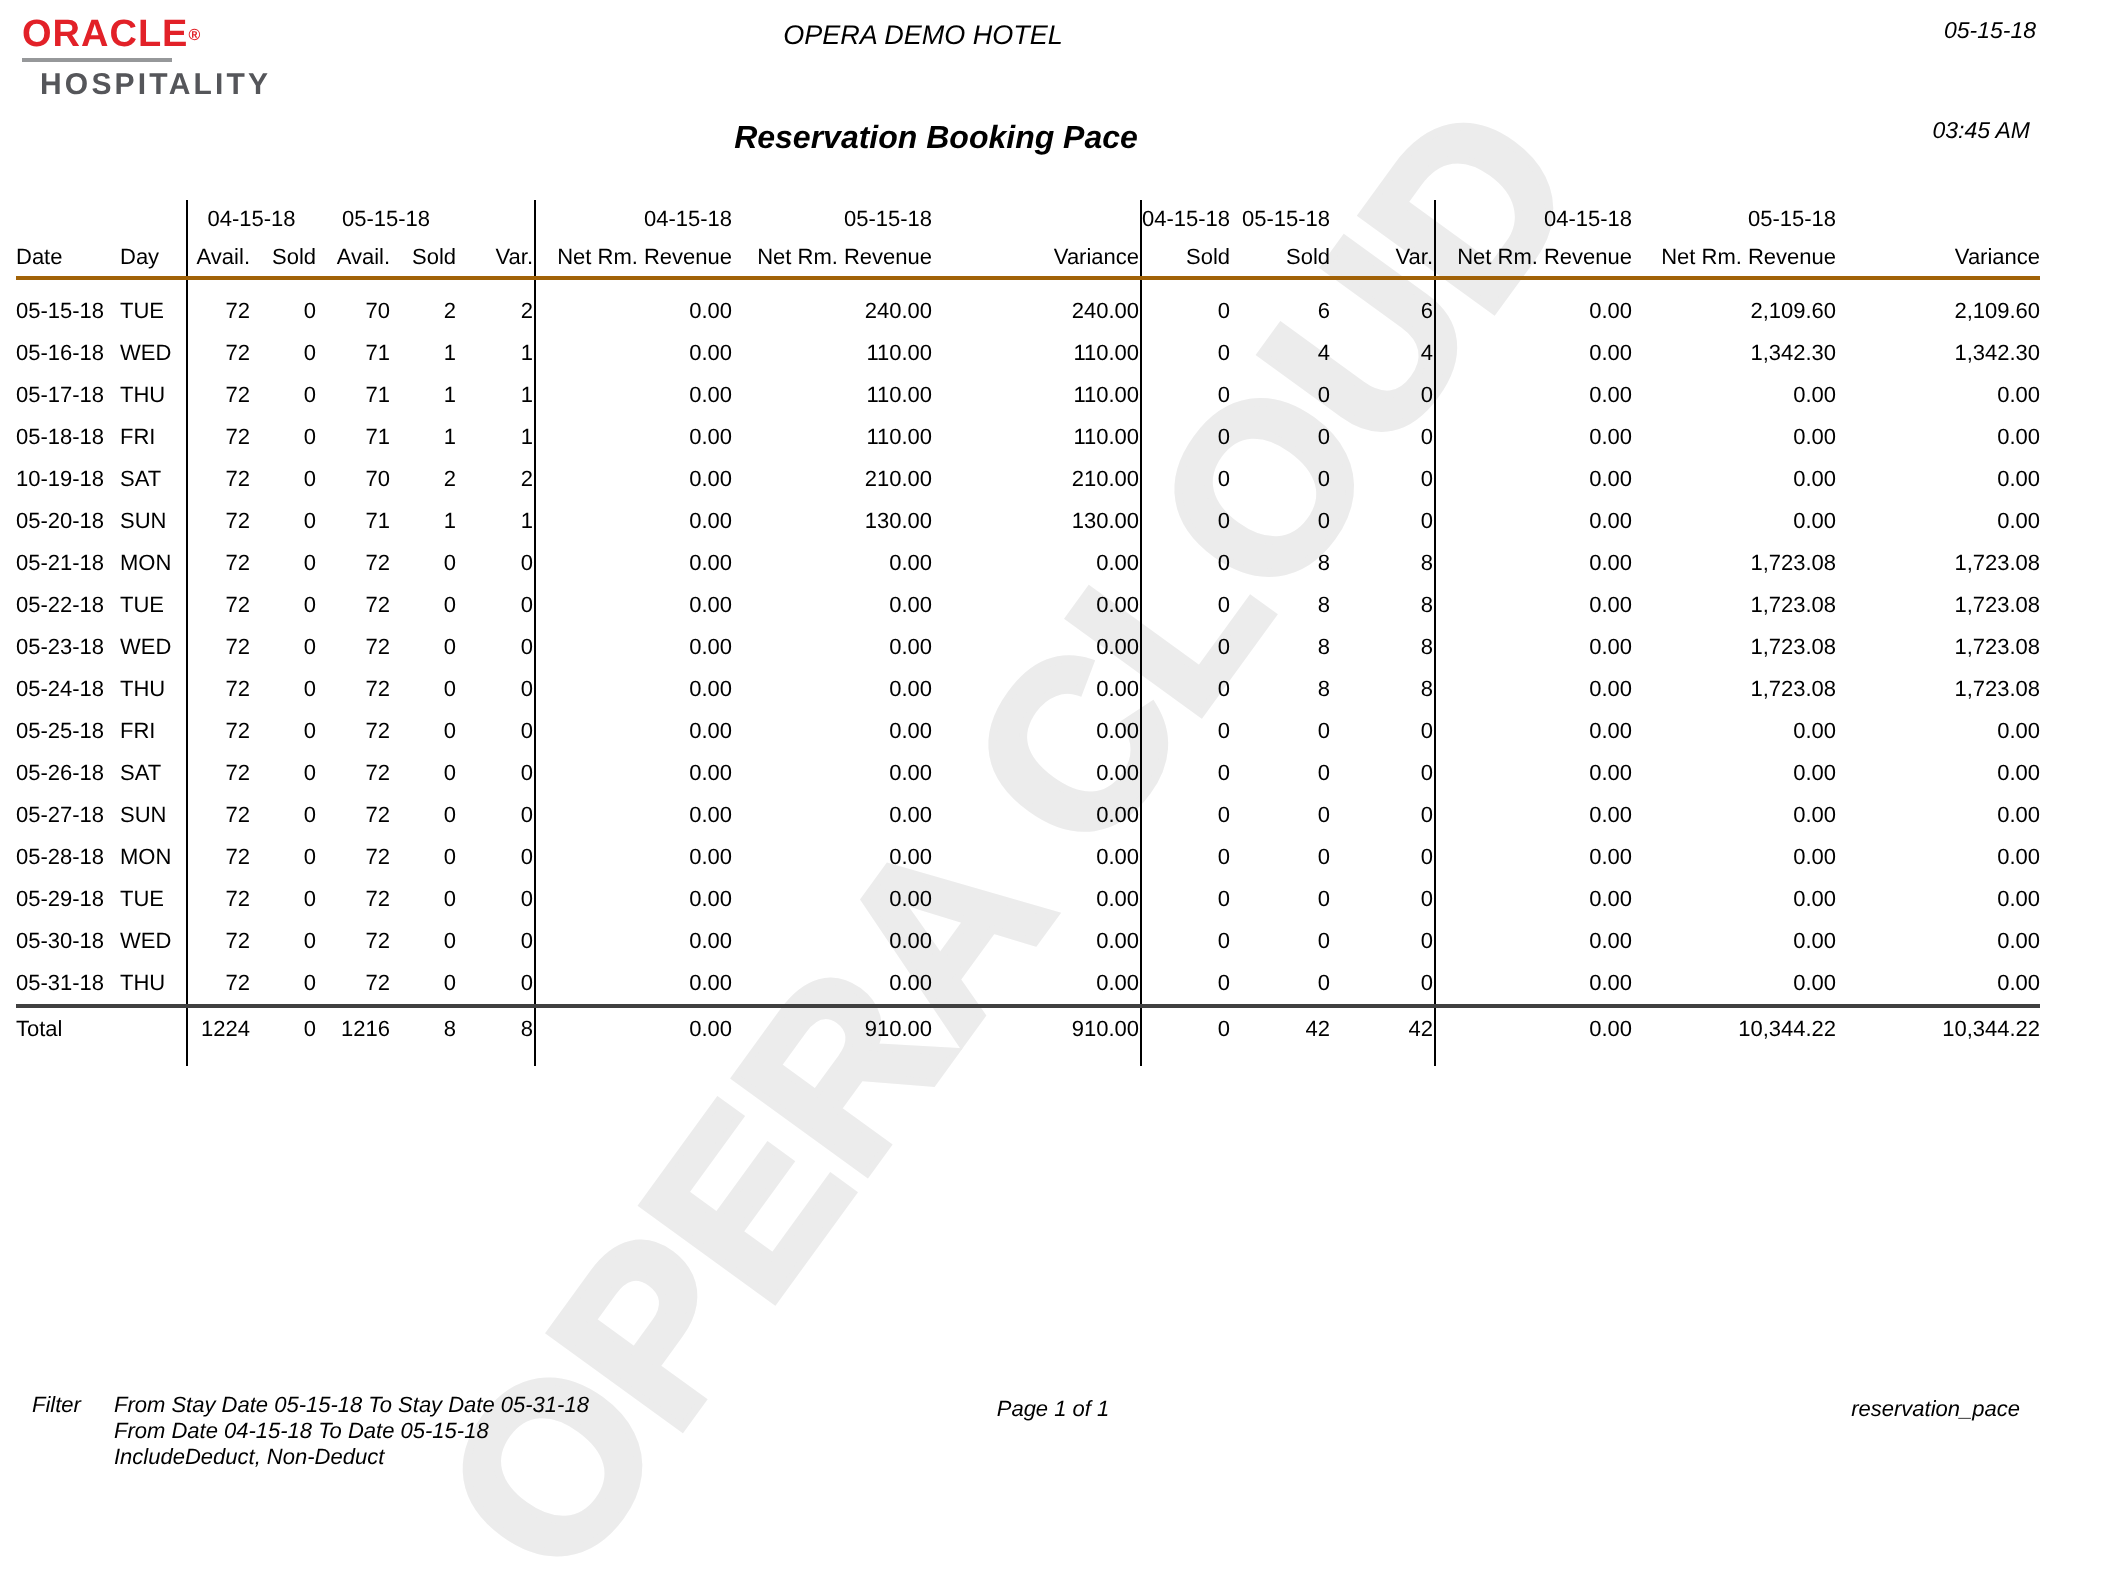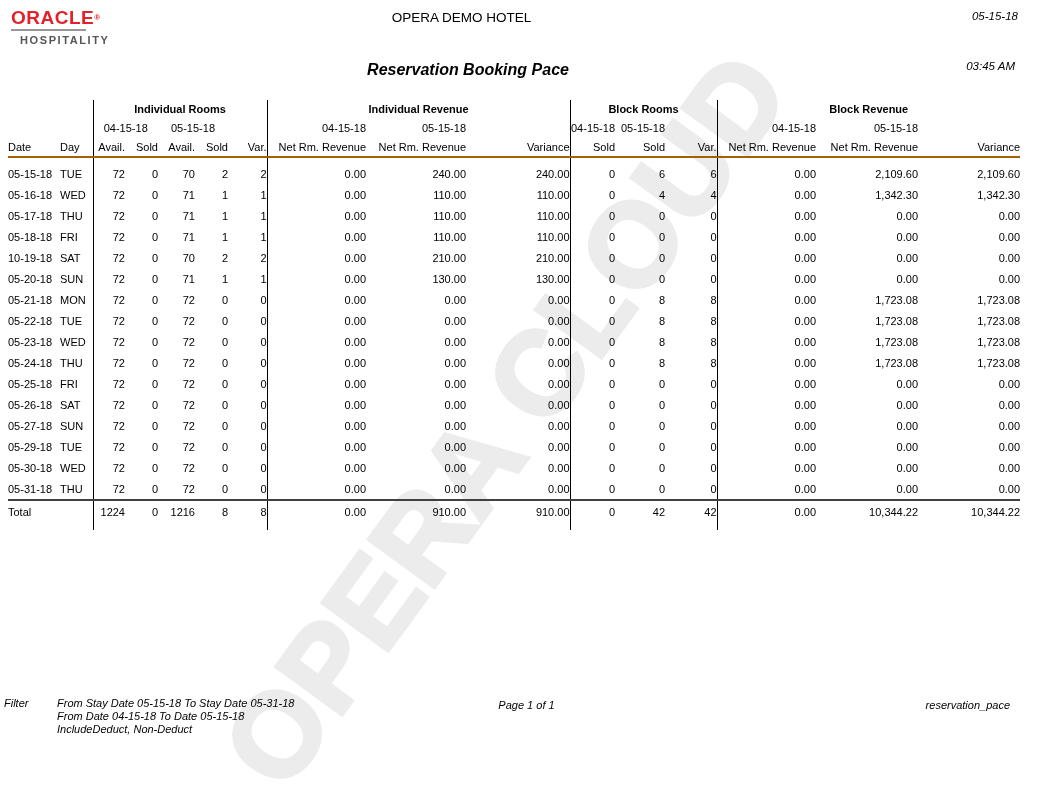--- a/index.html
+++ b/index.html
@@ -8,23 +8,23 @@
   
   .watermark{position:absolute;left:-45px;top:340px;width:1100px;height:160px;line-height:160px;
              text-align:center;font-size:118px;font-weight:bold;color:#ececec;
              -webkit-text-stroke:4px #ececec;transform:rotate(-54deg);white-space:nowrap;z-index:0;}
   .content{position:absolute;left:0;top:0;right:0;bottom:0;z-index:1;}
   
   .logo{position:absolute;left:11px;top:8px;}
   .logo-brand{font-size:19px;font-weight:bold;letter-spacing:.5px;color:#e22128;line-height:20px;}
   .logo-reg{font-size:8px;vertical-align:top;color:#e22128;}
   .logo-line{height:2px;background:#96989a;width:75px;margin:1px 0 3px 0;}
-  .logo-division{font-size:11px;font-weight:bold;color:#55565a;letter-spacing:1.6px;margin-left:9px;text-align:right;}
+  .logo-division{font-size:15px;font-weight:bold;color:#55565a;letter-spacing:1.6px;margin-left:9px;text-align:right;}
   .hotel-name{position:absolute;top:10px;left:0;right:130px;text-align:center;
-              font-size:13.5px;}
+              font-style:italic;font-size:13.5px;}
   .report-date{position:absolute;top:10px;right:35px;font-style:italic;font-size:11.5px;}
   .report-title{position:absolute;top:61px;left:0;right:117px;text-align:center;
                 font-style:italic;font-weight:bold;font-size:16px;}
   .report-time{position:absolute;top:60px;right:38px;font-style:italic;font-size:11.5px;}
   
   .report-table{position:absolute;top:100px;left:8px;width:1004px;border-collapse:collapse;
                 table-layout:fixed;font-size:11px;}
   .report-table th,.report-table td{padding:0;font-weight:normal;white-space:nowrap;overflow:visible;}
   .h-group th{height:18px;font-weight:bold;text-align:center;}
   .h-date th{height:19px;}
@@ -32,21 +32,21 @@
   .num{text-align:right;}
   .ctr{text-align:center;}
   .c-date,.c-day{text-align:left;}
   .g1,.g2,.g3,.g4{border-left:1px solid #000;}
   tbody td{height:21px;}
   tr.sp-top td{height:5px;}
   tr.sp-bottom td{height:7px;}
   tr.total td{border-top:2px solid #404040;height:22px;}
   
   .footer{position:absolute;top:697px;left:0;width:100%;font-size:11px;font-style:italic;}
-  .filter-label{position:absolute;left:4px;top:0;font-style:italic;}
+  .filter-label{position:absolute;left:16px;top:0;font-style:italic;}
   .filter-lines{margin-left:57px;line-height:13px;}
   .page-label{position:absolute;top:2px;left:0;right:0;text-align:center;}
   .report-code{position:absolute;top:2px;right:43px;}
 </style>
 </head>
 <body>
 
 <div class="page">
 
   <div class="watermark">OPERA CLOUD</div>
@@ -76,27 +76,20 @@
           <col style="width:100px">
           <col style="width:104px">
         <col style="width:45px">
           <col style="width:50px">
           <col style="width:52px">
         <col style="width:99px">
           <col style="width:102px">
           <col style="width:102px">
       </colgroup>
       <thead>
-        <tr class="h-group">
-          <th colspan="2"></th>
-          <th colspan="5" class="g1">Individual Rooms</th>
-          <th colspan="3" class="g2">Individual Revenue</th>
-          <th colspan="3" class="g3">Block Rooms</th>
-          <th colspan="3" class="g4">Block Revenue</th>
-        </tr>
         <tr class="h-date">
           <th colspan="2"></th>
           <th colspan="2" class="g1 ctr">04-15-18</th>
           <th colspan="2" class="ctr">05-15-18</th>
           <th></th>
           <th class="g2 num">04-15-18</th>
           <th class="num">05-15-18</th>
           <th></th>
           <th class="g3 num">04-15-18</th>
           <th class="num">05-15-18</th>
@@ -360,20 +353,38 @@
             <td class="num">0.00</td>
             <td class="num">0.00</td>
             <td class="num g3">0</td>
             <td class="num">0</td>
             <td class="num">0</td>
             <td class="num g4">0.00</td>
             <td class="num">0.00</td>
             <td class="num">0.00</td>
           </tr>
           <tr>
+            <td class="c-date">05-28-18</td>
+            <td class="c-day">MON</td>
+            <td class="num g1">72</td>
+            <td class="num">0</td>
+            <td class="num">72</td>
+            <td class="num">0</td>
+            <td class="num">0</td>
+            <td class="num g2">0.00</td>
+            <td class="num">0.00</td>
+            <td class="num">0.00</td>
+            <td class="num g3">0</td>
+            <td class="num">0</td>
+            <td class="num">0</td>
+            <td class="num g4">0.00</td>
+            <td class="num">0.00</td>
+            <td class="num">0.00</td>
+          </tr>
+          <tr>
             <td class="c-date">05-29-18</td>
             <td class="c-day">TUE</td>
             <td class="num g1">72</td>
             <td class="num">0</td>
             <td class="num">72</td>
             <td class="num">0</td>
             <td class="num">0</td>
             <td class="num g2">0.00</td>
             <td class="num">0.00</td>
             <td class="num">0.00</td>

